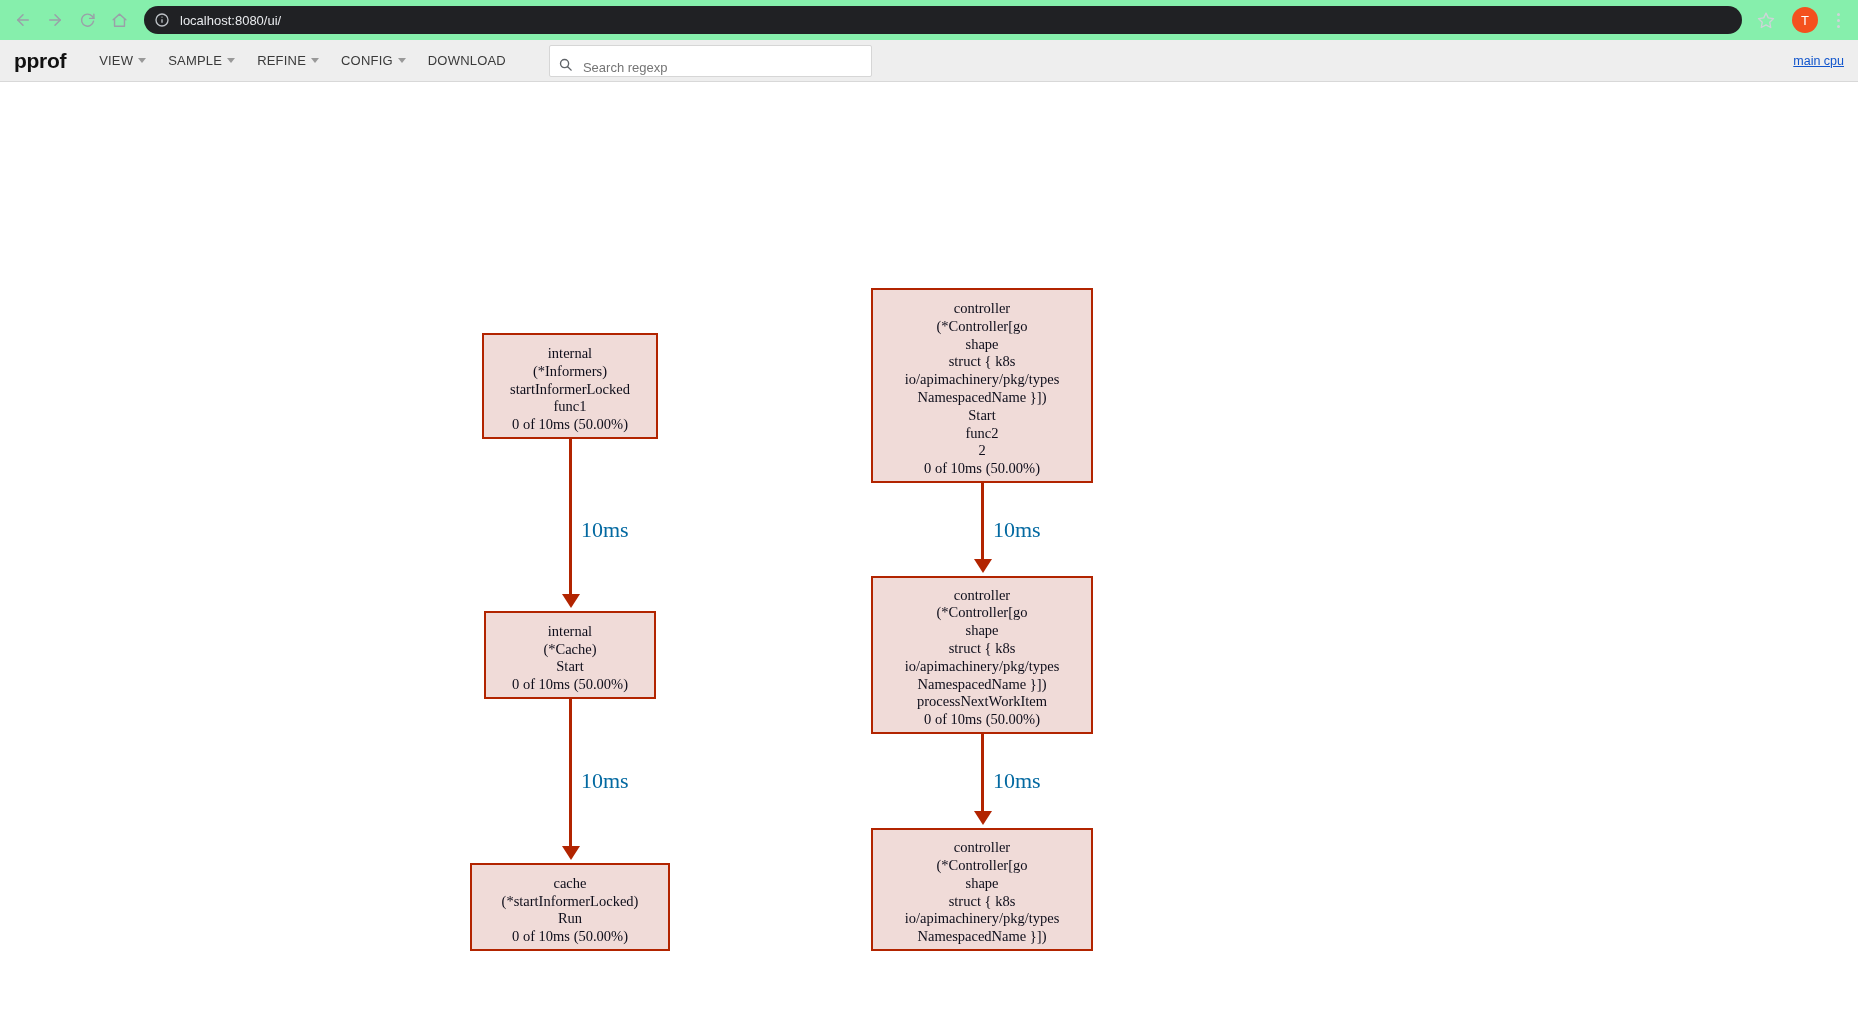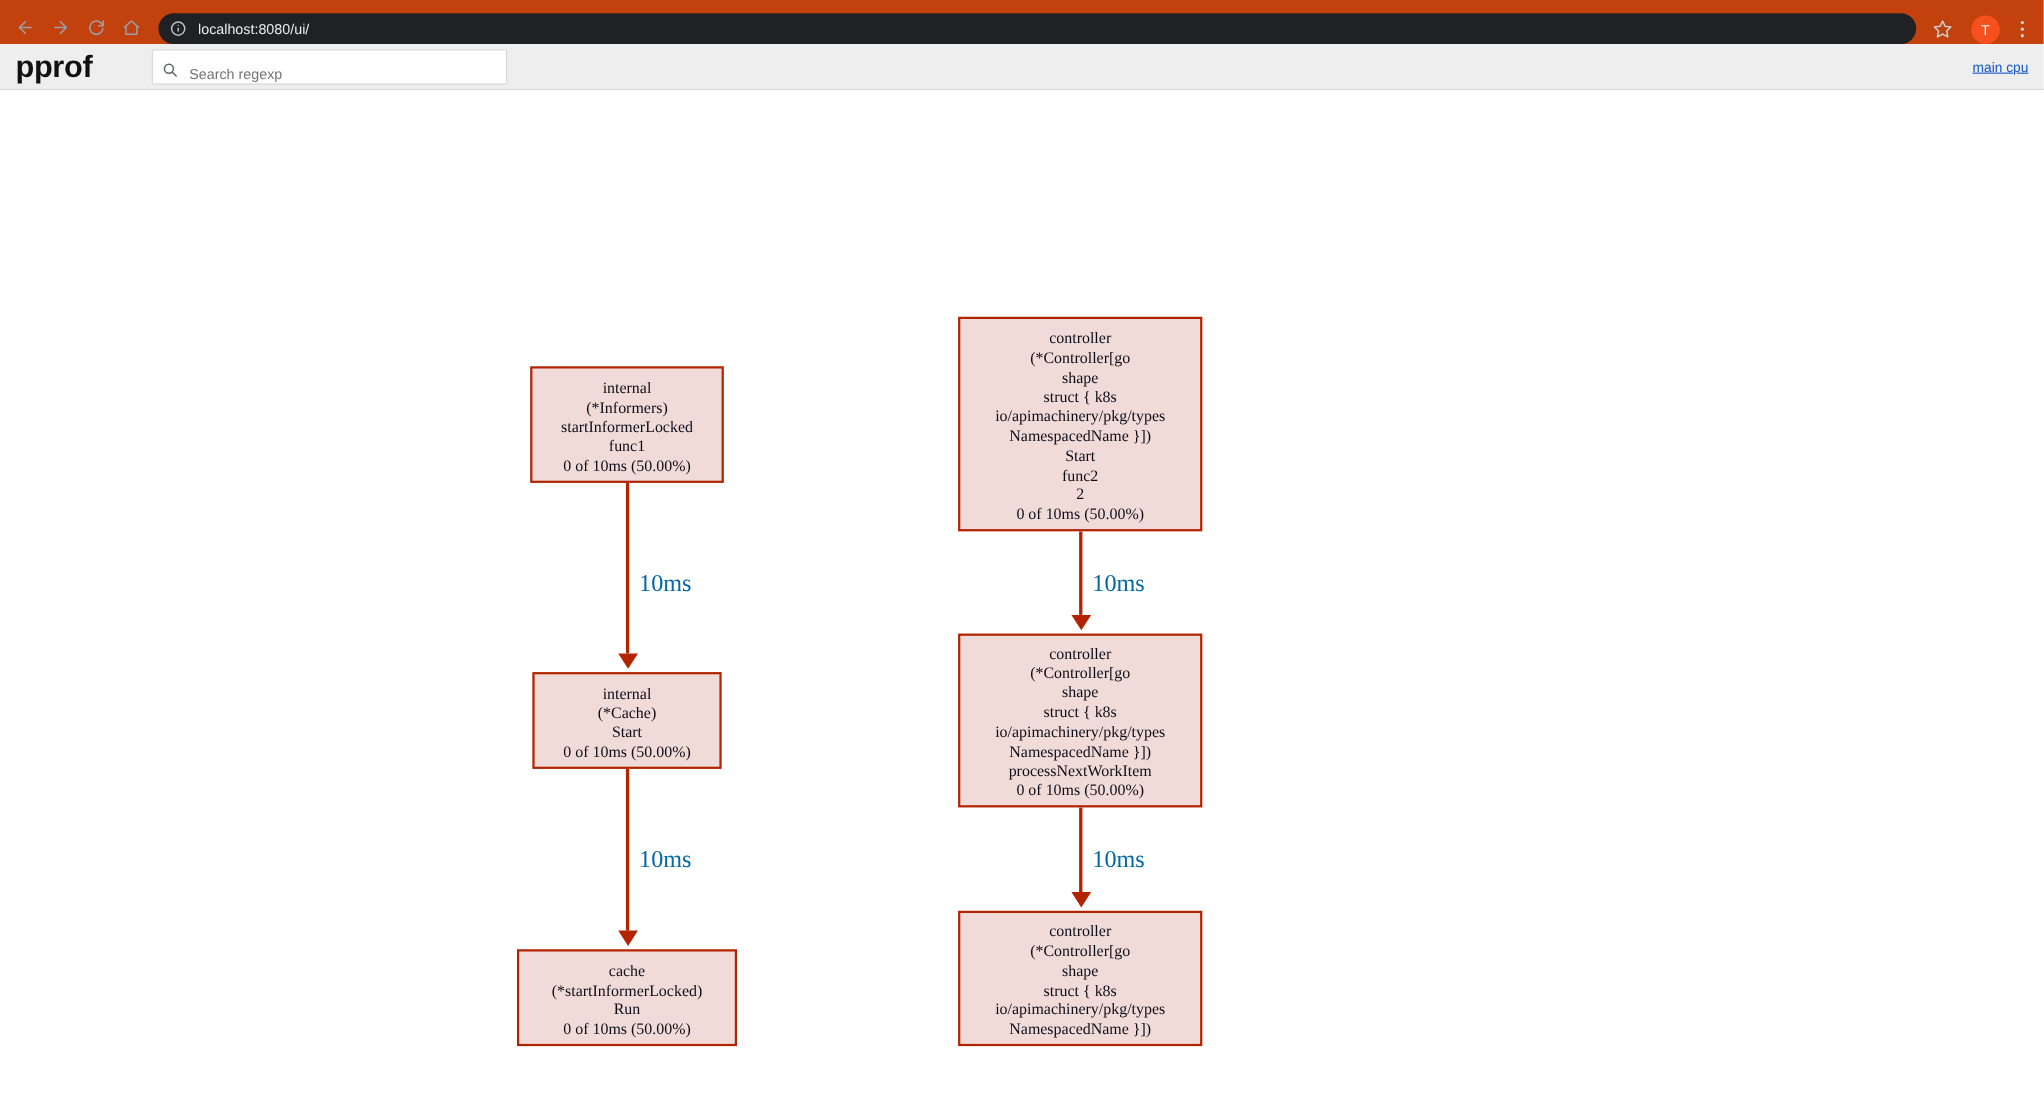--- a/index.html
+++ b/index.html
@@ -1,41 +1,41 @@
 <!DOCTYPE html>
 <html><head>
 <meta charset="utf-8">
 <style>
   html,body{margin:0;padding:0;}
   body{width:1858px;height:1013px;overflow:hidden;background:#fff;
        font-family:"Liberation Sans",sans-serif;}
 
   
-  .browser-bar{height:40px;background:#c2410c;display:flex;align-items:flex-end;padding:0 8px;gap:2px;}
+  .browser-bar{height:40px;background:#86efac;display:flex;align-items:center;padding:0 8px;gap:2px;}
   .nav-btn{width:30px;height:30px;display:flex;align-items:center;justify-content:center;
            border-radius:50%;color:#9aa0a8;flex:0 0 auto;}
   .nav-btn svg{display:block;}
   .url-pill{flex:1 1 auto;height:28px;background:#202124;border-radius:14px;
             display:flex;align-items:center;padding:0 10px;margin:0 8px;min-width:0;}
   .info-icon{width:16px;height:16px;flex:0 0 auto;margin-right:10px;color:#bdc1c6;}
   .url-text{color:#e8eaed;font-size:13px;font-family:"Liberation Sans",sans-serif;
             white-space:nowrap;overflow:hidden;text-overflow:ellipsis;}
   .star-btn{width:28px;height:28px;display:flex;align-items:center;justify-content:center;
             color:#cfd3d8;margin-right:4px;flex:0 0 auto;}
   .avatar{width:26px;height:26px;border-radius:50%;background:#f4511e;color:#fff;
           display:flex;align-items:center;justify-content:center;font-size:13px;
           margin:0 6px;flex:0 0 auto;}
   .kebab{width:24px;height:28px;display:flex;flex-direction:column;align-items:center;
          justify-content:center;gap:3px;flex:0 0 auto;}
   .kebab i{width:3px;height:3px;border-radius:50%;background:#cfd3d8;display:block;}
 
   
   .pprof-header{height:41px;background:#eeeeee;border-bottom:1px solid #d8d8d8;
                 display:flex;align-items:center;padding:0 14px;}
-  .logo{font-size:28px;font-weight:bold;color:#111;margin-right:22px;letter-spacing:-.3px;}
+  .logo{font-size:21px;font-weight:bold;color:#111;margin-right:22px;letter-spacing:-.3px;}
   .menu{display:flex;align-items:center;}
   .menu-item{display:flex;align-items:center;font-size:13px;color:#3a3a3a;
              padding:0 11px;height:41px;letter-spacing:.2px;}
   .caret{margin-left:5px;width:0;height:0;border-left:4px solid transparent;
          border-right:4px solid transparent;border-top:5px solid #999;display:block;}
   .search-wrap{margin-left:32px;width:305px;height:30px;background:#fff;
                border:1px solid #d6d6d6;border-radius:2px;display:flex;align-items:flex-end;
                padding:0 8px;}
   .search-wrap svg{flex:0 0 auto;color:#5f6368;margin-right:8px;}
   .search-input{border:0;outline:0;font-size:13px;color:#202124;width:100%;
@@ -102,20 +102,41 @@
   <div class="avatar">T</div>
   <div class="kebab">
       <i></i>
       <i></i>
       <i></i>
     </div>
 </div>
 
 <div class="pprof-header">
   <div class="logo">pprof</div>
+  <div class="menu">
+    <div class="menu-item">
+      <span>VIEW</span>
+      <span class="caret"></span>
+    </div>
+    <div class="menu-item">
+      <span>SAMPLE</span>
+      <span class="caret"></span>
+    </div>
+    <div class="menu-item">
+      <span>REFINE</span>
+      <span class="caret"></span>
+    </div>
+    <div class="menu-item">
+      <span>CONFIG</span>
+      <span class="caret"></span>
+    </div>
+    <div class="menu-item">
+      <span>DOWNLOAD</span>
+    </div>
+  </div>
   <div class="search-wrap">
     <span>
       <svg width="15" height="15" viewBox="0 0 24 24" fill="none" stroke="currentColor" stroke-width="2.2" stroke-linecap="round">
           <circle cx="10.5" cy="10.5" r="6.5"></circle>
           <line x1="15.5" y1="15.5" x2="21" y2="21"></line>
         </svg>
     </span>
     <input class="search-input" type="text" placeholder="Search regexp" style="">
   </div>
   <a class="profile-link" href="#">main cpu</a>

